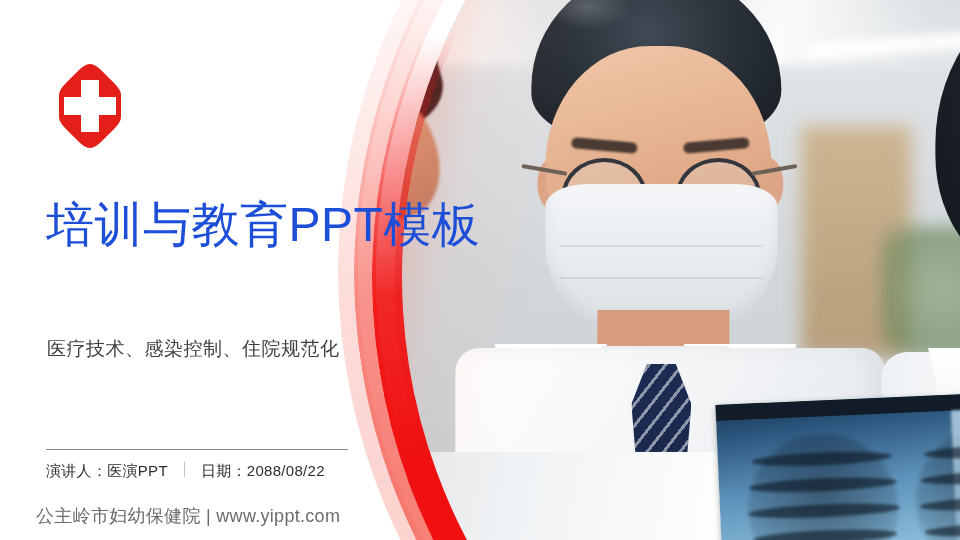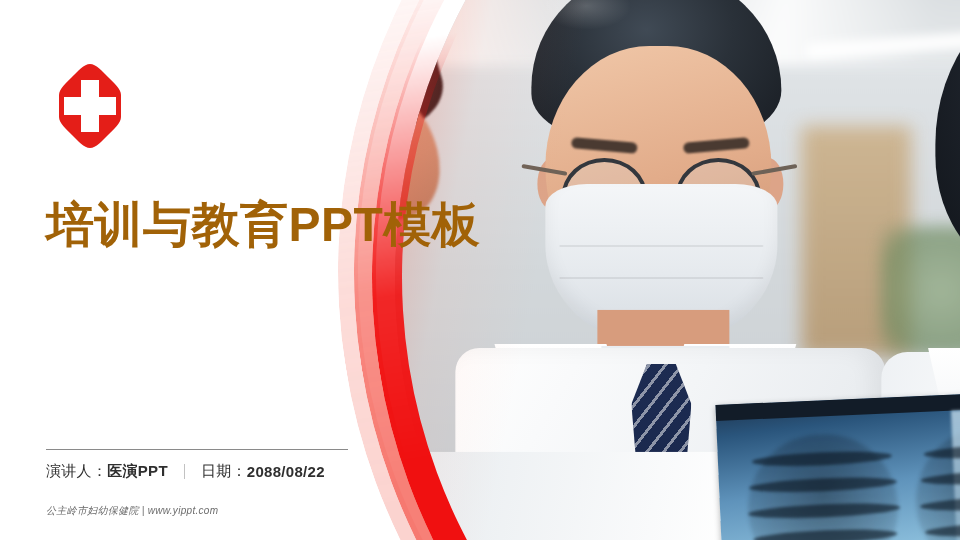--- a/index.html
+++ b/index.html
@@ -378,22 +378,22 @@
   .title-line1 {
     font-size: 48px;
     font-weight: bold;
     color: #e8221c;
     line-height: 1.12;
     letter-spacing: .5px;
     margin: 0;
   }
   .title-line2 {
     font-size: 48px;
-    font-weight: bold;
-    color: #a16207;
+    font-weight: normal;
+    color: #1d4ed8;
     line-height: 1.12;
     letter-spacing: .5px;
     margin: 0;
   }
   #subtitle {
     position: absolute;
     left: 47px; top: 336px;
     font-size: 19px;
     color: #3f3f3f;
     letter-spacing: .5px;
@@ -401,41 +401,39 @@
   #divider {
     position: absolute;
     left: 46px; top: 449px;
     width: 302px; height: 1px;
     background: #8a8a8a;
   }
   #meta-row {
     position: absolute;
     left: 46px; top: 462px;
     display: flex;
-    align-items: center;
     font-size: 15px;
     color: #2f2f2f;
     letter-spacing: .3px;
   }
   .meta-label { font-weight: normal; }
-  .meta-value { font-weight: bold; }
+  .meta-value { font-weight: normal; }
   .meta-sep {
     display: inline-block;
     width: 1px;
     height: 15px;
     background: #c2c2c2;
     margin: 0 16px;
   }
   #org-line {
     position: absolute;
-    left: 46px; top: 504px;
-    font-size: 10px;
+    left: 36px; top: 504px;
+    font-size: 18px;
     color: #6b6b6b;
     letter-spacing: .3px;
-    font-style: italic;
   }
 </style>
 </head>
 <body>
 
 <div id="slide">
 
   <div id="photo-panel">
     <div id="photo-inner">
       <div class="scene">
@@ -514,20 +512,21 @@
       <g fill="#ffffff">
         <path d="M39 18 L57 18 L57 35 L74 35 L74 53 L57 53 L57 70 L39 70 L39 53 L22 53 L22 35 L39 35 Z"></path>
       </g>
     </svg>
   </div>
 
   <div id="title-block">
     <div class="title-line2">培训与教育PPT模板</div>
   </div>
 
+  <div id="subtitle">医疗技术、感染控制、住院规范化</div>
 
   <div id="divider"></div>
 
   <div id="meta-row">
     <span class="meta-label">演讲人：</span>
     <span class="meta-value">医演PPT</span>
     <span class="meta-sep"></span>
     <span class="meta-label">日期：</span>
     <span class="meta-value">2088/08/22</span>
   </div>

